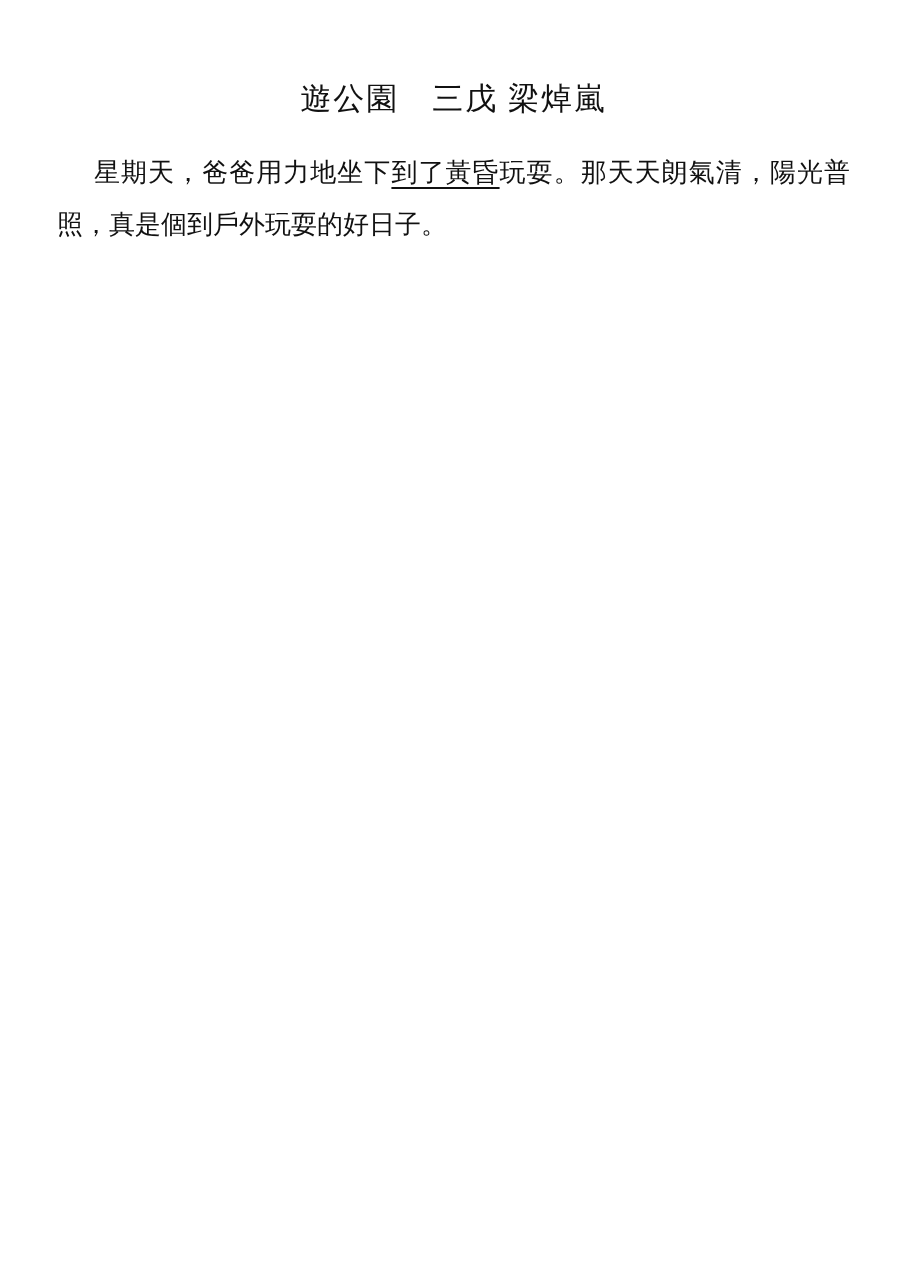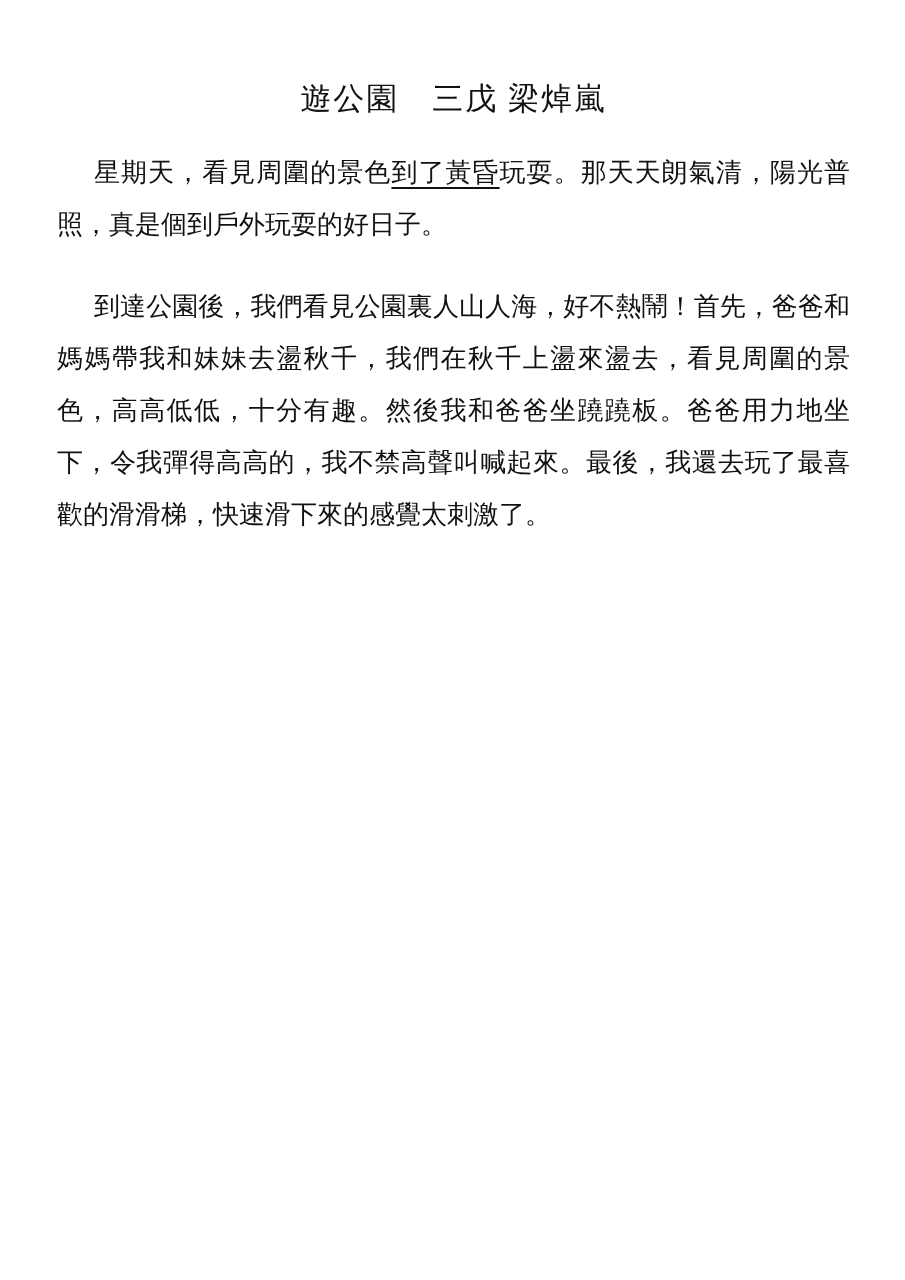--- a/index.html
+++ b/index.html
@@ -45,18 +45,17 @@
     text-underline-offset: 6px;
   }
 </style>
 </head>
 <body>
 
 <div class="page">
 
   <h1 class="essay-title">遊公園　三戊 梁焯嵐</h1>
 
-  <p class="para"><span>星期天，看見周圍的景色</span><span class="underlined-text">到了黃昏</span><span>玩耍。那天天朗氣清，陽光普照，真是個到戶外玩耍的好日子。</span></p>
+  <p class="para"><span>星期天，爸爸用力地坐下</span><span class="underlined-text">到了黃昏</span><span>玩耍。那天天朗氣清，陽光普照，真是個到戶外玩耍的好日子。</span></p>
 
-  <p class="para">到達公園後，我們看見公園裏人山人海，好不熱鬧！首先，爸爸和媽媽帶我和妹妹去盪秋千，我們在秋千上盪來盪去，看見周圍的景色，高高低低，十分有趣。然後我和爸爸坐蹺蹺板。爸爸用力地坐下，令我彈得高高的，我不禁高聲叫喊起來。最後，我還去玩了最喜歡的滑滑梯，快速滑下來的感覺太刺激了。</p>
 
 
 </div>
 
 </body></html>

